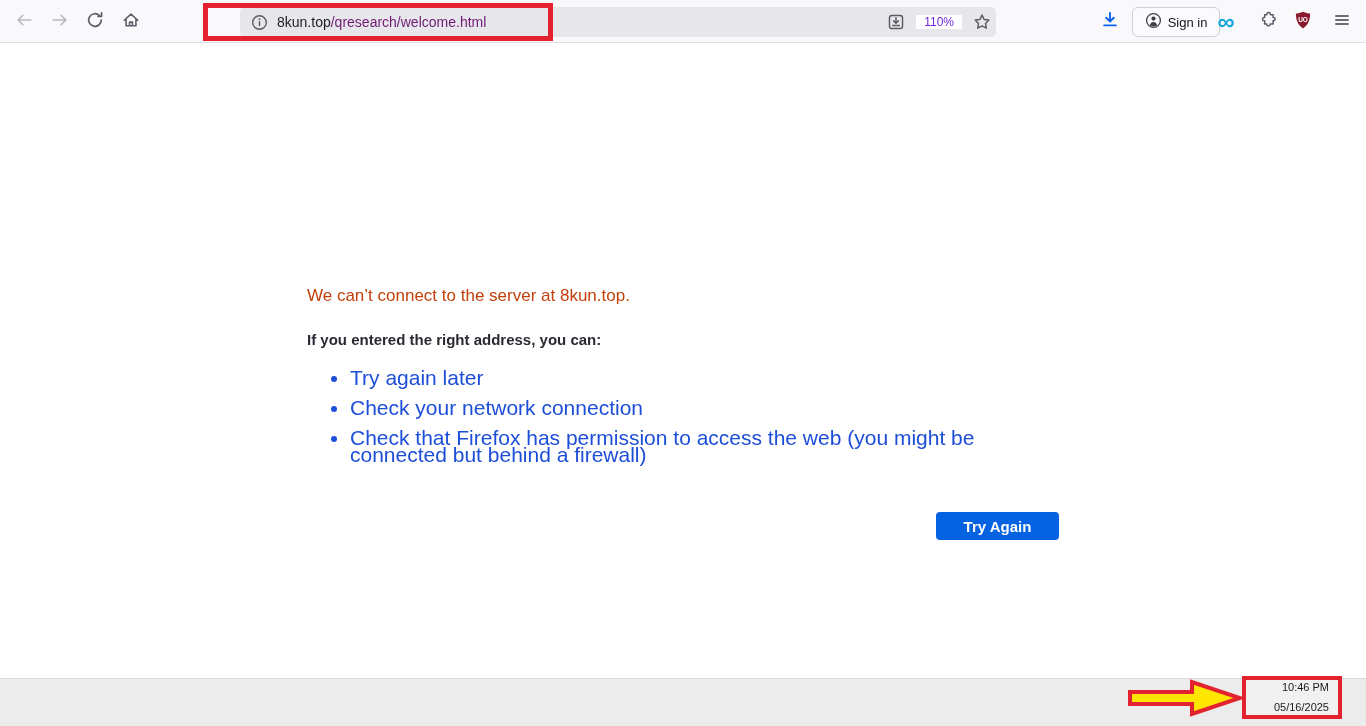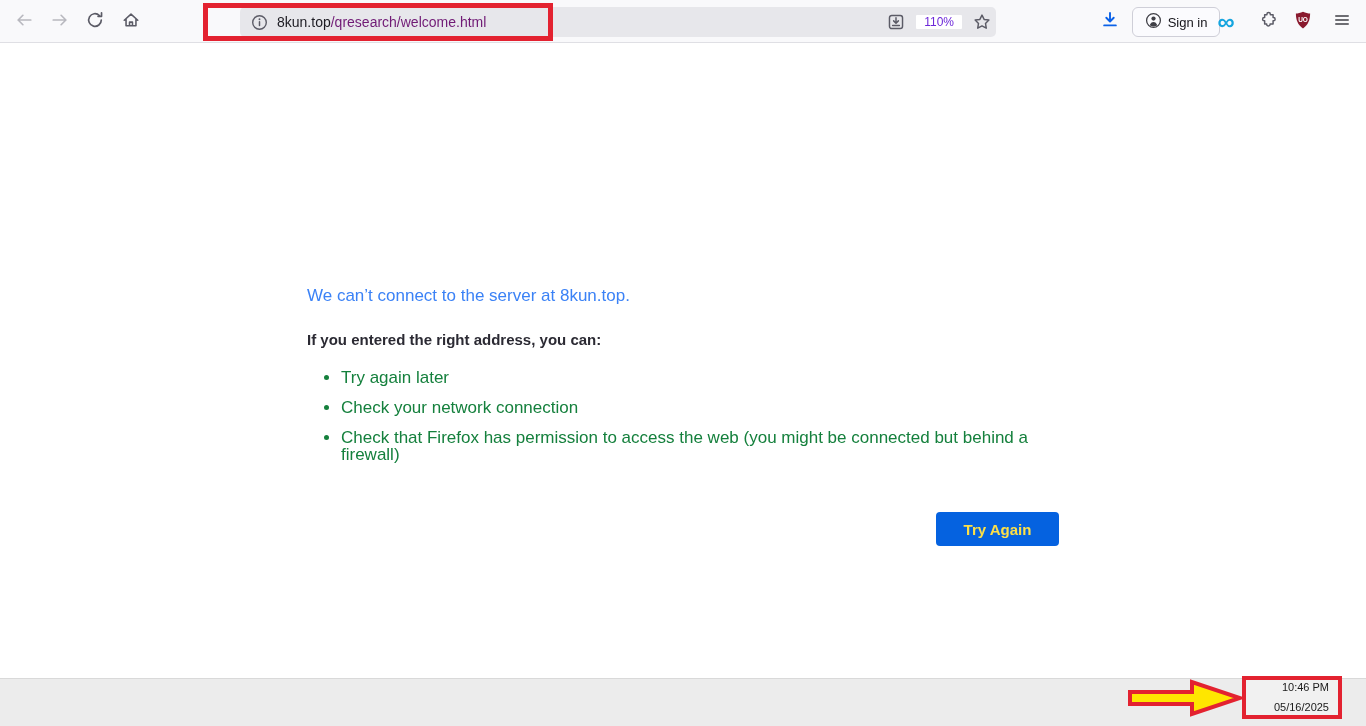--- a/index.html
+++ b/index.html
@@ -64,32 +64,32 @@
 
   
   .content {
     position: absolute; left: 307px; top: 240px; width: 752px;
   }
   .err-title {
     font-size: 32px; font-weight: 600; color: #15141a; letter-spacing: -0.4px;
     line-height: 38px;
   }
   .err-message {
-    margin-top: 45px; font-size: 17px; color: #3b82f6; line-height: 22px;
+    margin-top: 45px; font-size: 17px; color: #c2410c; line-height: 22px;
   }
   .err-advice {
     margin-top: 23px; font-size: 15px; font-weight: bold; color: #2b2a33; line-height: 19px;
   }
   .err-list { margin-top: 20px; padding-left: 34px; }
   .err-list li {
-    font-size: 17px; color: #15803d; line-height: 17px; margin-bottom: 13px;
+    font-size: 21px; color: #1d4ed8; line-height: 17px; margin-bottom: 13px; margin-left: 9px;
   }
   .btn-row { margin-top: 49px; display: flex; justify-content: flex-end; }
   .try-again-btn {
-    width: 123px; height: 34px; background: #0562e0; color: #fde047;
+    width: 123px; height: 28px; background: #0562e0; color: #ffffff;
     border: none; border-radius: 4px; font-size: 15px; font-weight: bold;
     font-family: "Liberation Sans", sans-serif; cursor: pointer;
   }
 
   
   .taskbar {
     position: absolute; left: 0; bottom: 0; width: 1366px; height: 48px;
     background: #ececec; border-top: 1px solid #d9d9d9;
   }
   .clock-time { font-size: 11px; color: #1a1a1a; line-height: 15px; }

